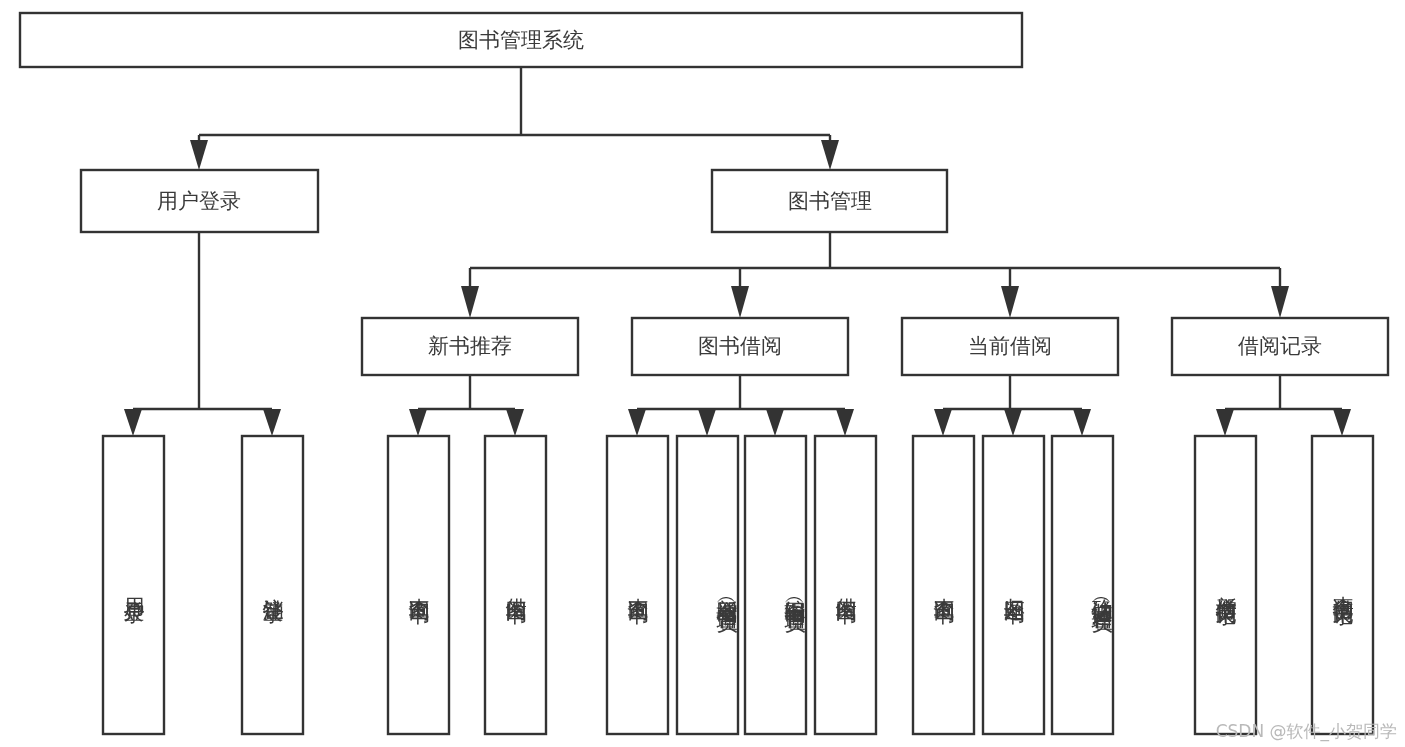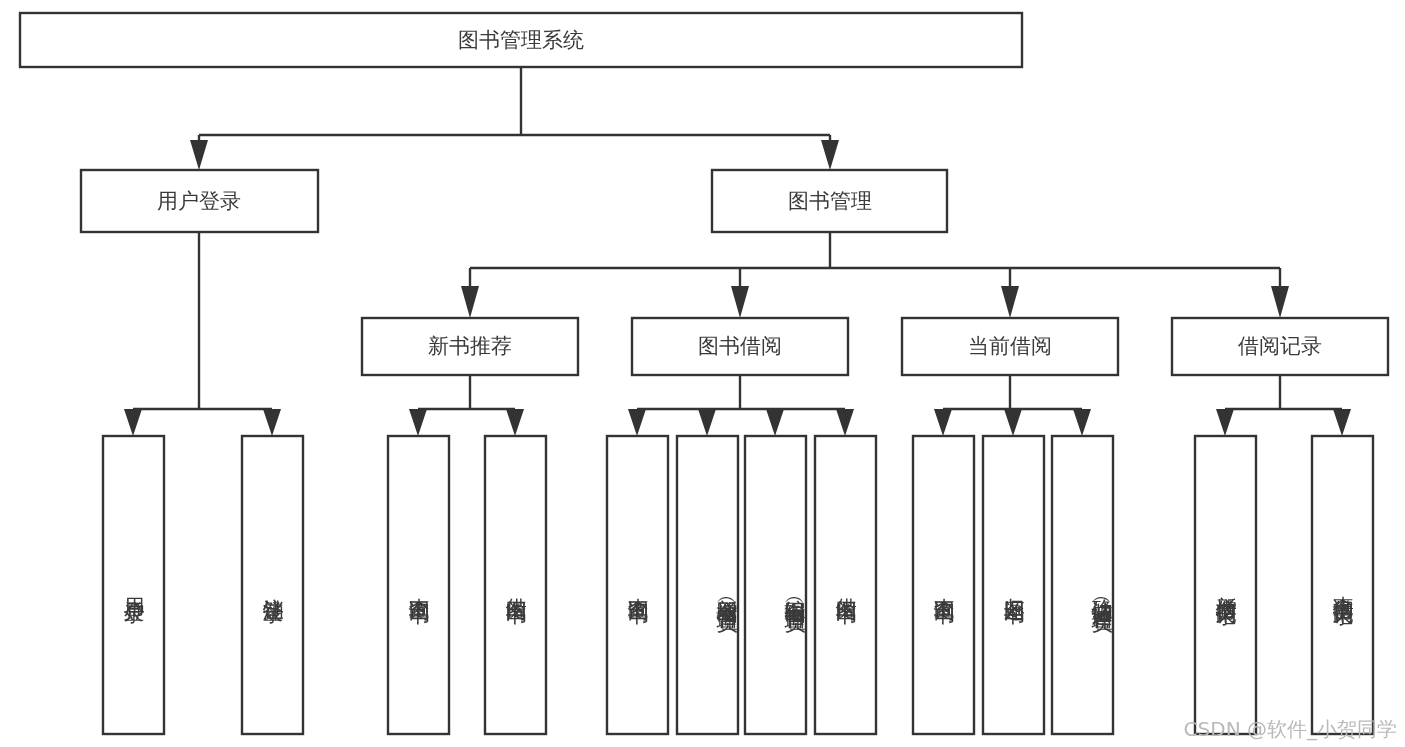--- a/index.html
+++ b/index.html
@@ -62,21 +62,21 @@
     justify-content: center;
     white-space: nowrap;
     pointer-events: none;
     user-select: none;
   }
   .watermark {
     position: absolute;
     right: 8px;
     bottom: 4px;
     font-family: "DejaVu Sans", "Liberation Sans", sans-serif;
-    font-size: 20px;
+    font-size: 17px;
     color: #b9b9b9;
     white-space: nowrap;
     user-select: none;
   }
 </style>
 </head>
 <body>
 
 <div id="diagram-root">
 

